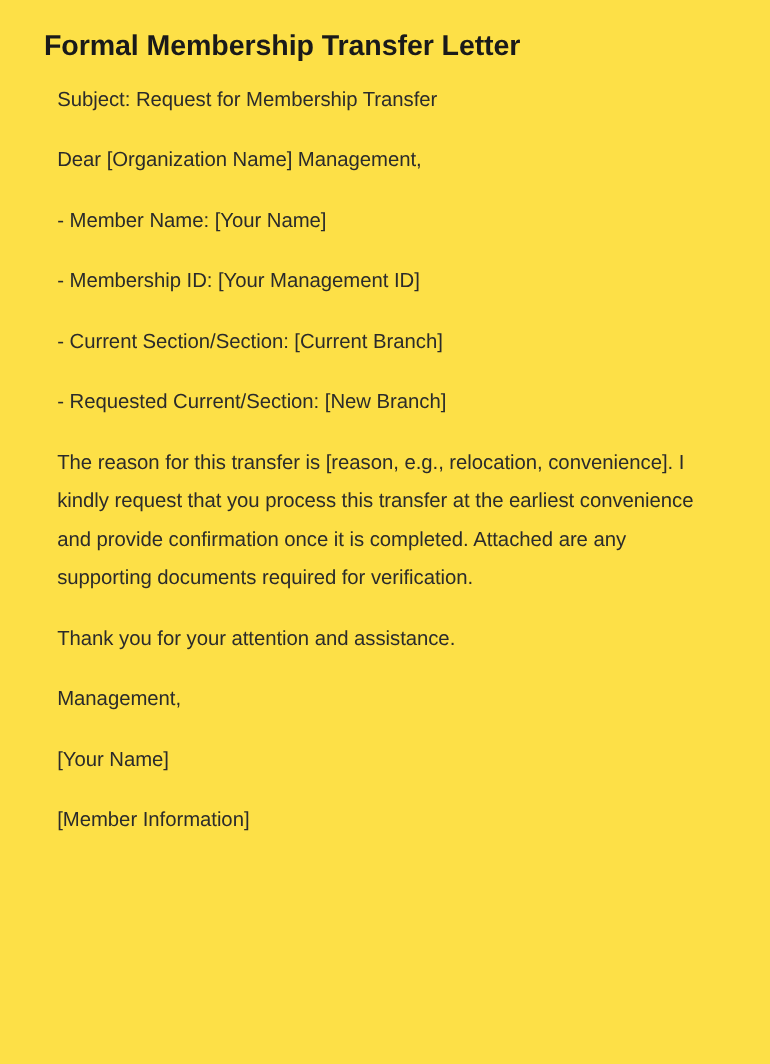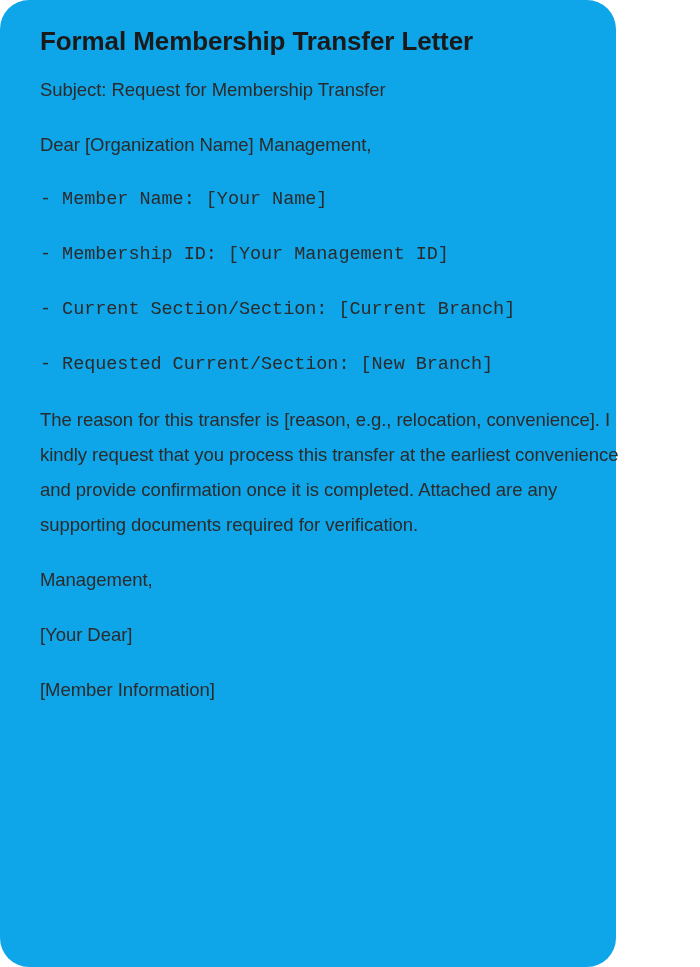--- a/index.html
+++ b/index.html
@@ -9,48 +9,46 @@
     background: #ffffff;
   }
   body {
     width: 700px;
     height: 967px;
     font-family: "Liberation Sans", sans-serif;
     -webkit-font-smoothing: antialiased;
   }
   .letter-page {
     box-sizing: border-box;
-    width: 616px;
+    width: 700px;
     min-height: 967px;
-    background: #0ea5e9;
+    background: #fde047;
     padding: 24px 68px 30px 40px;
-    border-radius: 29px;
   }
   .letter-title {
     font-size: 26px;
     line-height: 34px;
     font-weight: bold;
     color: #1a1a1a;
     letter-spacing: -0.1px;
     margin: 0 0 14px 0;
   }
   .letter-body {
     width: 592px;
   }
   .letter-para {
     font-size: 18.5px;
     line-height: 35px;
     color: #2b2b2b;
-    margin: 0 0 20px 0;
+    margin: 0 0 20px 12px;
     font-weight: 400;
     letter-spacing: -0.05px;
   }
   .letter-para.detail-line {
     margin-bottom: 20px;
-    font-family: Liberation Mono, monospace;
   }
   .letter-para:last-child {
     margin-bottom: 0;
   }
 </style>
 </head>
 <body>
 
 <div class="letter-page">
 
@@ -66,21 +64,22 @@
     <p class="letter-para detail-line">- Member Name: [Your Name]</p>
 
     <p class="letter-para detail-line">- Membership ID: [Your Management ID]</p>
 
     <p class="letter-para detail-line">- Current Section/Section: [Current Branch]</p>
 
     <p class="letter-para detail-line">- Requested Current/Section: [New Branch]</p>
 
     <p class="letter-para">The reason for this transfer is [reason, e.g., relocation, convenience]. I kindly request that you process this transfer at the earliest convenience and provide confirmation once it is completed. Attached are any supporting documents required for verification.</p>
 
+    <p class="letter-para">Thank you for your attention and assistance.</p>
 
     <p class="letter-para">Management,</p>
 
-    <p class="letter-para">[Your Dear]</p>
+    <p class="letter-para">[Your Name]</p>
 
     <p class="letter-para">[Member Information]</p>
 
   </div>
 </div>
 
 </body></html>

